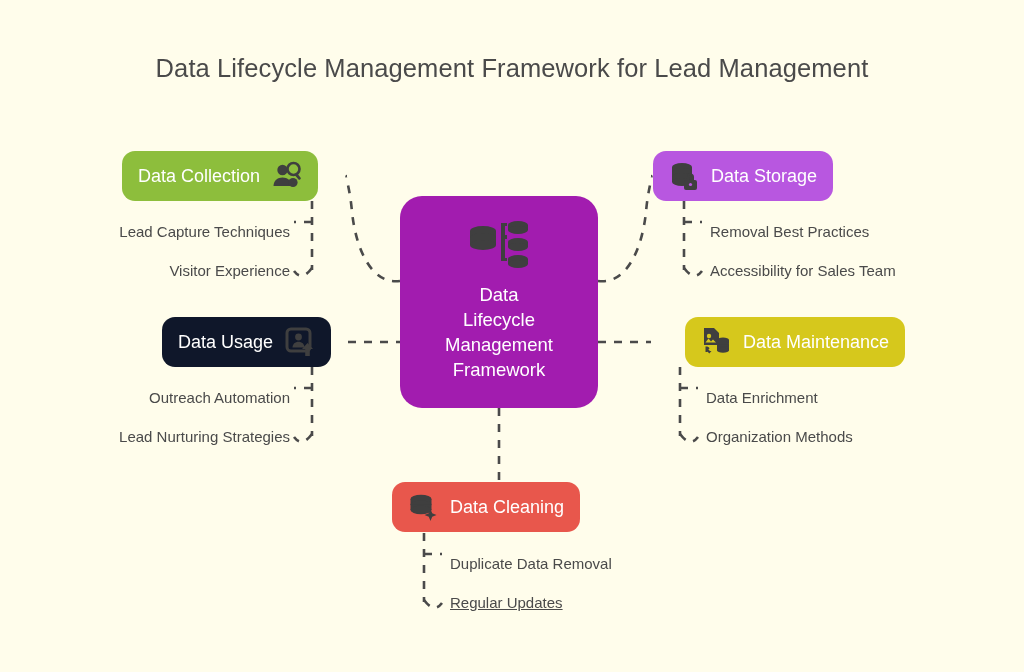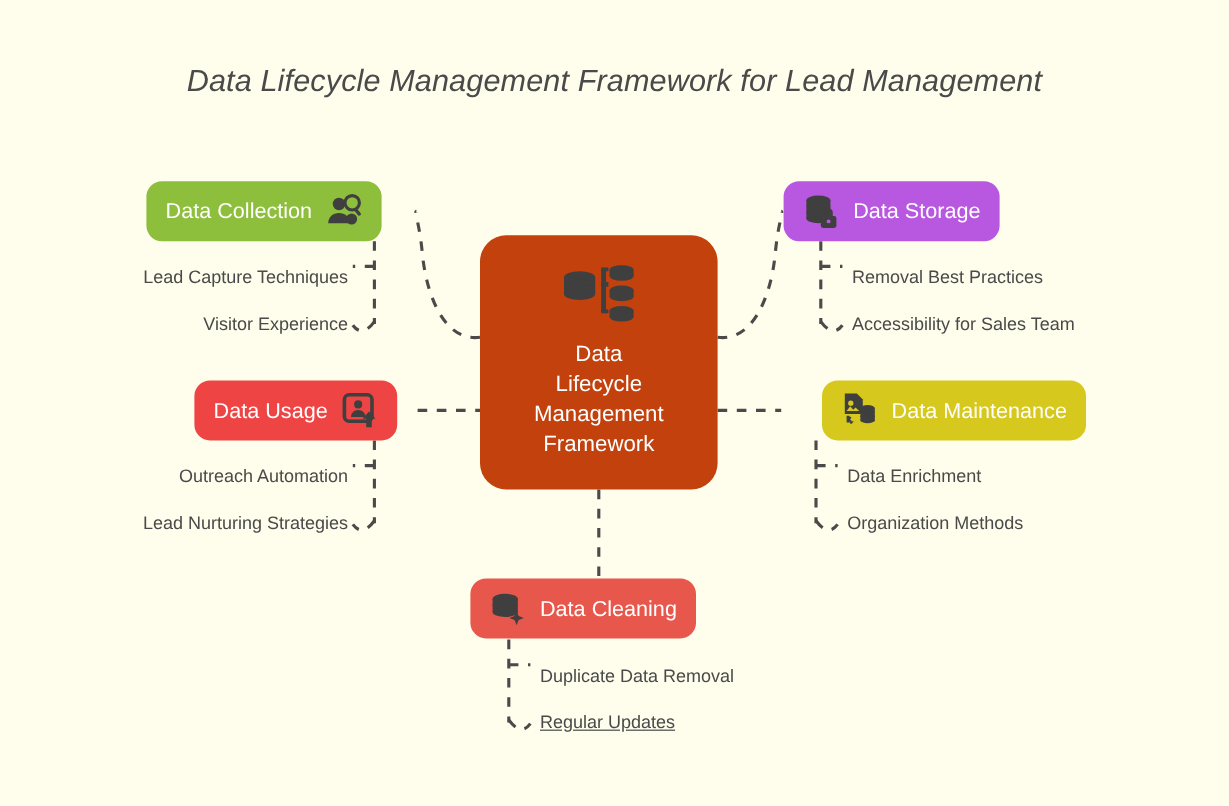--- a/index.html
+++ b/index.html
@@ -31,31 +31,30 @@
   .page-title {
     position: absolute;
     left: 0;
     top: 54px;
     width: 1024px;
     text-align: center;
     font-size: 25.5px;
     color: #4A4A4A;
     letter-spacing: 0.1px;
     font-weight: 400;
-    font-style: italic;
   }
 
   
   .center-node {
     position: absolute;
     left: 400px;
     top: 196px;
     width: 198px;
     height: 212px;
-    background: #c2410c;
+    background: #a21caf;
     border-radius: 22px;
     display: flex;
     flex-direction: column;
     align-items: center;
     justify-content: flex-start;
     box-sizing: border-box;
     padding-top: 22px;
   }
   .center-icon {
     width: 62px;
@@ -226,21 +225,21 @@
         <rect x="3" y="16" width="20" height="5"></rect>
         <ellipse cx="13" cy="21" rx="10" ry="4"></ellipse>
         <rect x="15" y="19" width="13" height="10" rx="2"></rect>
         <path d="M18 19 v-3 a3.5 3.5 0 0 1 7 0 v3 h-2.2 v-3 a1.3 1.3 0 0 0 -2.6 0 v3 z"></path>
         <circle cx="21.5" cy="23.5" r="1.6" fill="#B857E0"></circle>
       </g>
     </svg>
     <span class="pill-label">Data Storage</span>
   </div>
 
-  <div class="pill icon-right" id="pill-usage" style="background:#ef4444">
+  <div class="pill icon-right" id="pill-usage" style="background:#0f172a">
     <span class="pill-label">Data Usage</span>
     <svg class="pill-icon" viewBox="0 0 30 30">
       <g fill="#3F3F3F">
         <rect x="2" y="2" width="23" height="22" rx="4" fill="none" stroke="#3F3F3F" stroke-width="3"></rect>
         <circle cx="13.5" cy="10" r="3.4"></circle>
         <path d="M7.5 20.5 c0-3.5 2.7-5.8 6-5.8 s6 2.3 6 5.8 z"></path>
         <path d="M22.5 16 l5.5 6 h-3.2 v7 h-4.6 v-7 h-3.2 z"></path>
       </g>
     </svg>
   </div>

